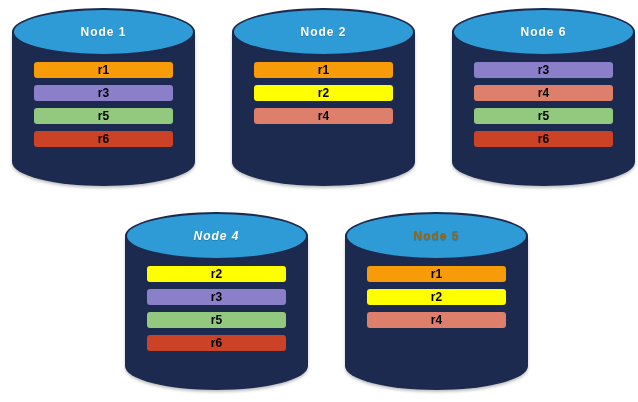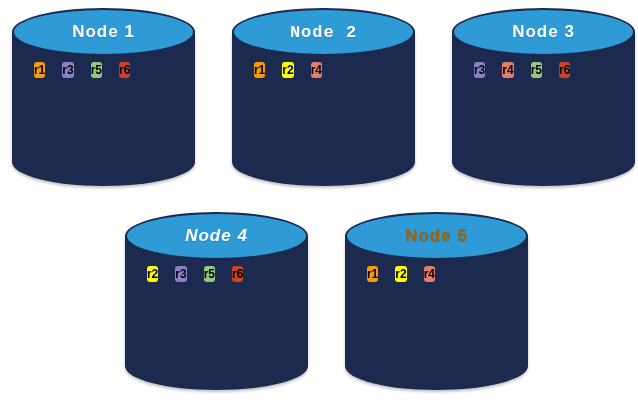--- a/index.html
+++ b/index.html
@@ -65,36 +65,37 @@
     position: absolute;
     left: 0;
     right: 0;
     top: 0;
     height: 48px;
     display: flex;
     align-items: center;
     justify-content: center;
     color: #ffffff;
     font-weight: bold;
-    font-size: 17px;
+    font-size: 12px;
     letter-spacing: 1px;
     z-index: 3;
     text-shadow: 0 1px 1px rgba(0,0,0,0.18);
     pointer-events: none;
   }
 
   
   .replicas {
     position: absolute;
     left: 12%;
     right: 12%;
     top: 54px;
     z-index: 2;
     display: flex;
-    gap: 17px;
+    flex-direction: column;
+    gap: 7px;
   }
 
   .replica {
     height: 16px;
     border-radius: 3px;
     display: flex;
     align-items: center;
     justify-content: center;
     font-size: 12px;
     font-weight: bold;
@@ -136,42 +137,42 @@
         <div class="replica" style="background: rgb(247, 155, 9);">
           <span>r1</span>
         </div>
         <div class="replica" style="background: rgb(255, 255, 0);">
           <span>r2</span>
         </div>
         <div class="replica" style="background: rgb(222, 127, 108);">
           <span>r4</span>
         </div>
       </div>
-      <div class="node-label" style="color: rgb(255, 255, 255); font-family: Liberation Mono, monospace;">Node 2</div>
+      <div class="node-label" style="color: rgb(255, 255, 255);">Node 2</div>
     </div>
     <div class="node" style="left: 452px; top: 8px; width: 183px; height: 178px;">
       <div class="cyl">
         <div class="cyl-body" style="background: rgb(27, 42, 78);"></div>
         <div class="cyl-top" style="background: rgb(46, 155, 214); border-color: rgb(27, 42, 78);"></div>
       </div>
       <div class="replicas">
         <div class="replica" style="background: rgb(138, 127, 200);">
           <span>r3</span>
         </div>
         <div class="replica" style="background: rgb(222, 127, 108);">
           <span>r4</span>
         </div>
         <div class="replica" style="background: rgb(146, 201, 126);">
           <span>r5</span>
         </div>
         <div class="replica" style="background: rgb(204, 66, 38);">
           <span>r6</span>
         </div>
       </div>
-      <div class="node-label" style="color: rgb(255, 255, 255);">Node 3</div>
+      <div class="node-label" style="color: rgb(255, 255, 255);">Node 6</div>
     </div>
     <div class="node" style="left: 125px; top: 212px; width: 183px; height: 178px;">
       <div class="cyl">
         <div class="cyl-body" style="background: rgb(27, 42, 78);"></div>
         <div class="cyl-top" style="background: rgb(46, 155, 214); border-color: rgb(27, 42, 78);"></div>
       </div>
       <div class="replicas">
         <div class="replica" style="background: rgb(255, 255, 0);">
           <span>r2</span>
         </div>

